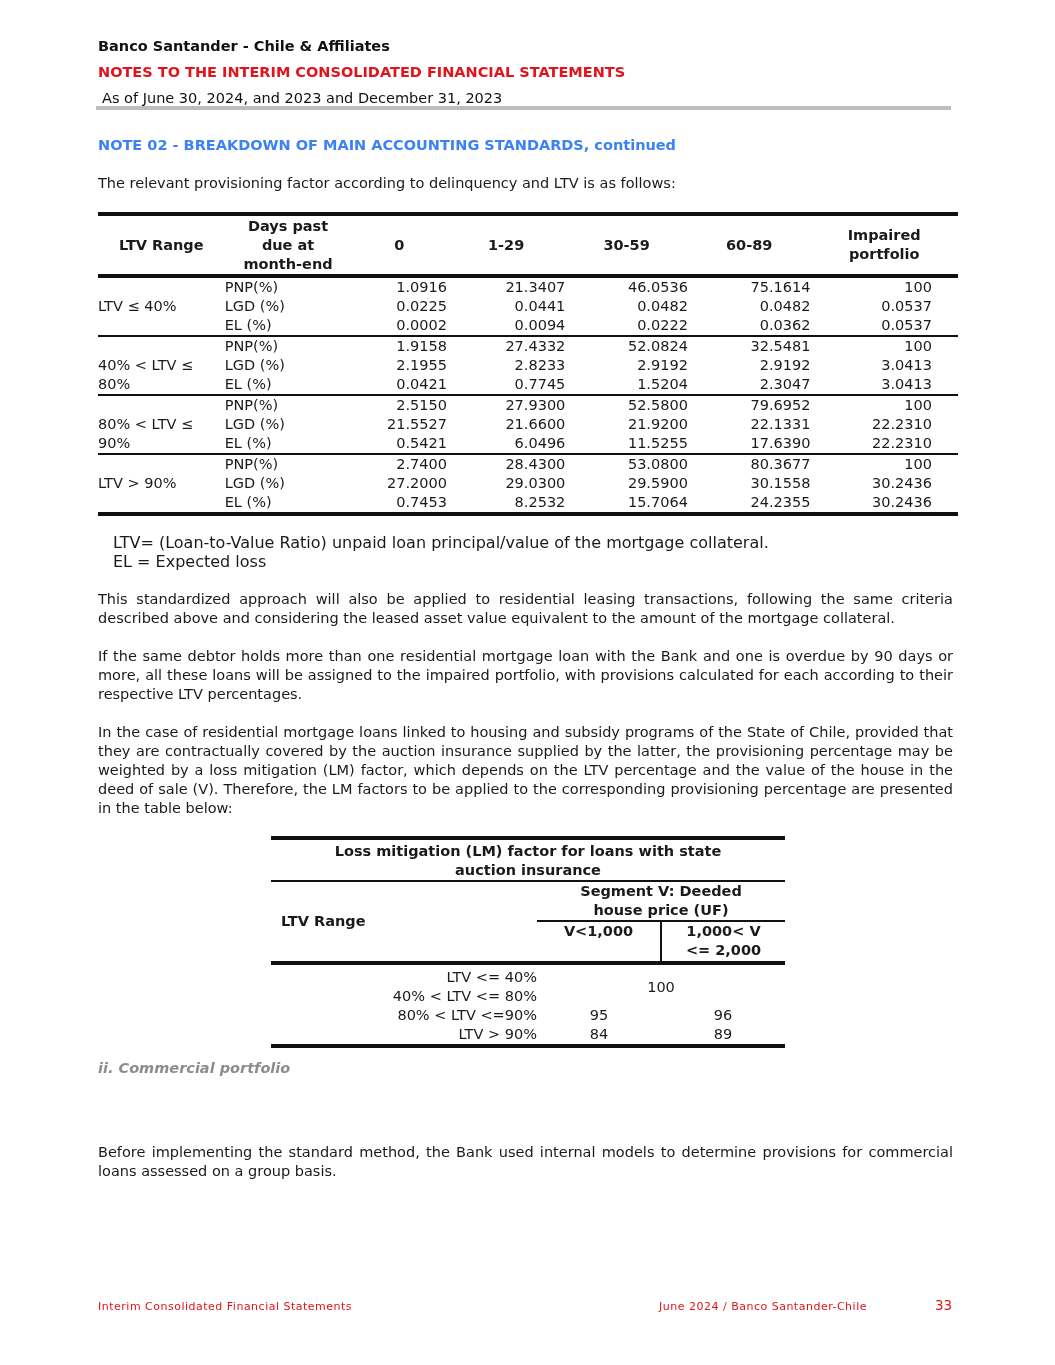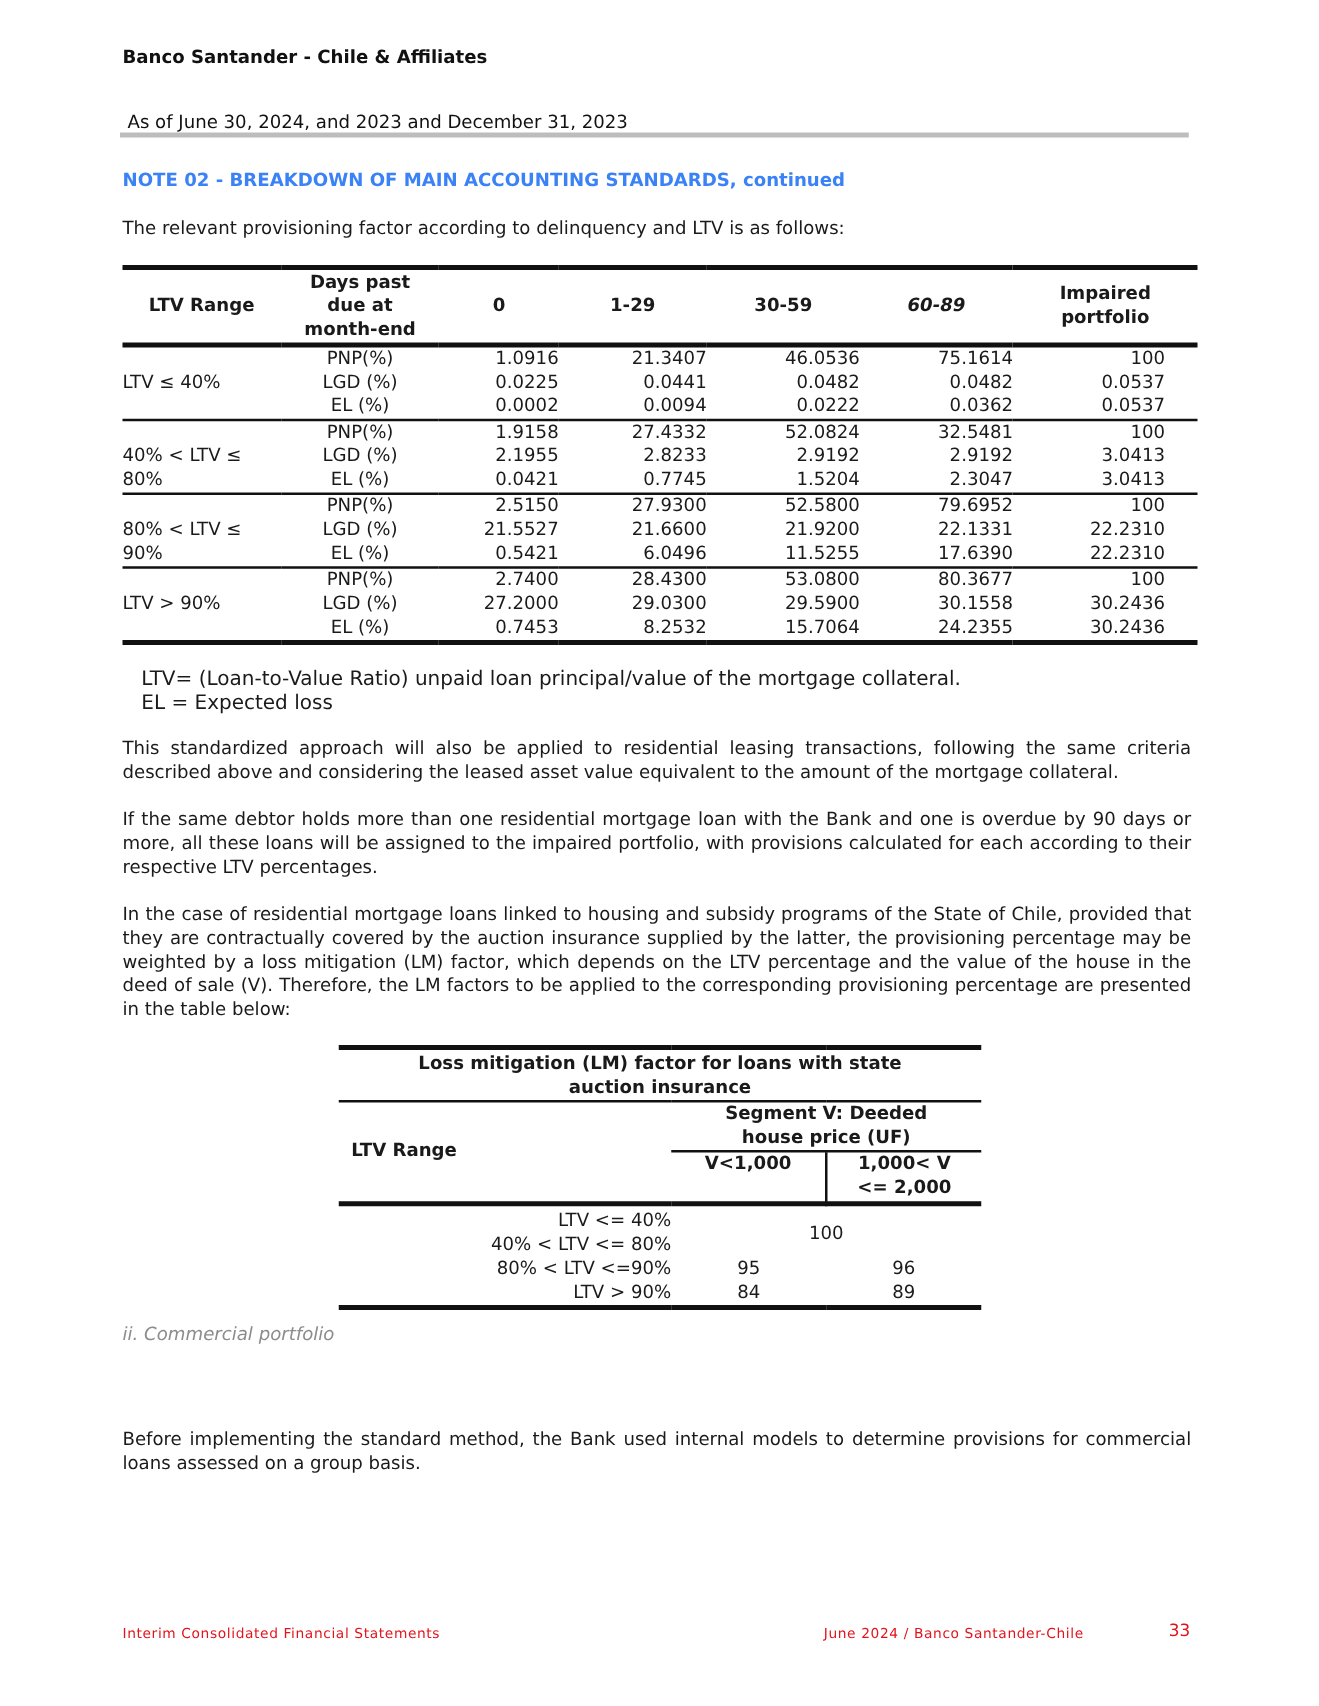--- a/index.html
+++ b/index.html
@@ -15,31 +15,31 @@
   .note-title { position: absolute; left: 98px; top: 137px; font-size: 14.5px; font-weight: bold; color: #3b82f6; }
   .intro { position: absolute; left: 98px; top: 175px; font-size: 14.5px; }
 
   
   .t1 { position: absolute; left: 98px; top: 212px; width: 860px; border-collapse: collapse; font-size: 14.5px; }
   .t1 th { font-weight: bold; text-align: center; vertical-align: middle; line-height: 19px; padding: 0; }
   .t1 thead tr { height: 62px; }
   .t1 thead { border-top: 4px solid #111; border-bottom: 4px solid #111; }
   .t1 td { padding: 0; line-height: 19px; height: 19px; }
   .t1 td.num { text-align: right; }
-  .t1 td.met { text-align: center; }
+  .t1 td.met { text-align: left; }
   .t1 td.range { text-align: left; vertical-align: middle; line-height: 19px; }
   .t1 tbody.grp { border-bottom: 2px solid #111; }
   .t1 tbody.grp.last { border-bottom: 4px solid #111; }
 
   .c-range { width: 122px; }
   .c-met { width: 122px; }
   .c0 { width: 92px; }
   .c1 { width: 114px; }
   .c2 { width: 118px; }
-  .c3 { width: 118px; font-style: italic; }
+  .c3 { width: 118px; }
   .c4 { width: 142px; }
   .pr-last { padding-right: 26px !important; }
 
   .defs { position: absolute; left: 113px; top: 533px; font-size: 16px; line-height: 19px; }
   .para { position: absolute; left: 98px; width: 855px; font-size: 14.5px; line-height: 19px; text-align: justify; }
   .p1 { top: 590px; }
   .p2 { top: 647px; }
   .p3 { top: 723px; }
 
   
@@ -50,34 +50,35 @@
   .t2 .seg-row th.seg { border-bottom: 2px solid #111; padding-top: 0; }
   .t2 th.ltvh { text-align: left; padding-left: 10px; vertical-align: middle; }
   .t2 th.vcol { vertical-align: top; }
   .t2 th.vcol.right { border-left: 2px solid #111; }
   .t2 thead { border-bottom: 4px solid #111; }
   .t2 tbody { border-bottom: 4px solid #111; }
   .t2 td.lab { padding-left: 10px; text-align: right; }
   .t2 td.v { text-align: center; }
   .t2 tbody tr:first-child td { padding-top: 3px; }
 
-  .sub-title { position: absolute; left: 98px; top: 1060px; font-size: 14.5px; font-weight: normal; font-style: italic; color: #8c8c8c; }
+  .sub-title { position: absolute; left: 98px; top: 1060px; font-size: 14.5px; font-weight: bold; font-style: italic; color: #8c8c8c; }
   .p4 { top: 1086px; }
   .p5 { top: 1143px; }
 
   .footer-left { position: absolute; left: 98px; top: 1300px; font-size: 11px; color: #e2131b; letter-spacing: 0.5px; }
   .footer-right { position: absolute; left: 659px; top: 1300px; font-size: 11px; color: #e2131b; letter-spacing: 0.5px; }
   .footer-page { position: absolute; left: 935px; top: 1297px; font-size: 13.5px; color: #e2131b; }
 </style>
 </head>
 <body>
 
 <div class="page">
 
   <div class="hdr-company">Banco Santander - Chile &amp; Affiliates</div>
+  <div class="hdr-notes">NOTES TO THE INTERIM CONSOLIDATED FINANCIAL STATEMENTS</div>
   <div class="hdr-date">As of June 30, 2024, and 2023 and December 31, 2023</div>
   <div class="hdr-rule"></div>
 
   <div class="note-title">NOTE 02 - BREAKDOWN OF MAIN ACCOUNTING STANDARDS, continued</div>
   <div class="intro">The relevant provisioning factor according to delinquency and LTV is as follows:</div>
 
   <table class="t1">
     <thead>
       <tr>
         <th class="c-range">LTV Range</th>

